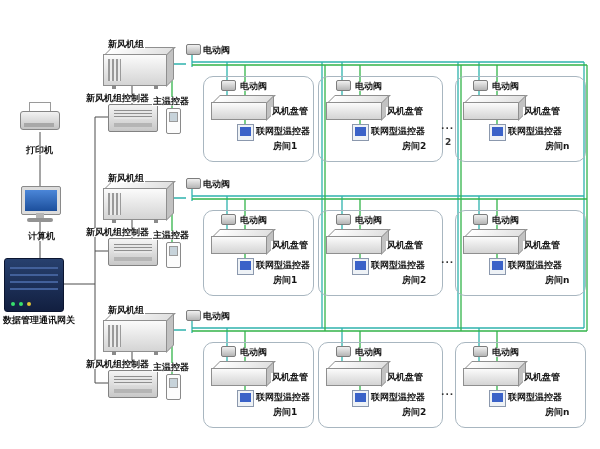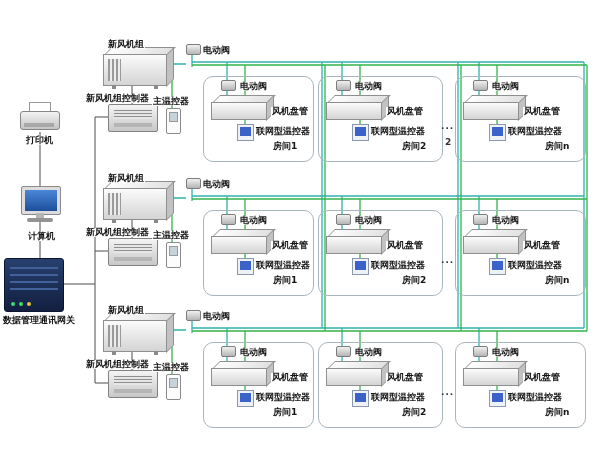--- a/index.html
+++ b/index.html
@@ -59,21 +59,21 @@
       <path d="M192,331 H587 M172,374 V331 M245,331 V390 M360,331 V390 M497,331 V390"></path>
       <path d="M325,65 V331 M461,65 V331 M587,65 V331"></path>
     </g>
   </svg>
 
   <div class="printer" style="left:20px;top:102px">
       <div class="pp"></div>
       <div class="pb"></div>
       <div class="pt"></div>
     </div>
-  <div class="lbl" style="left:25px;top:136px">打印机</div>
+  <div class="lbl" style="left:25px;top:146px">打印机</div>
   <div class="monitor" style="left:21px;top:186px">
       <div class="sc"></div>
       <div class="nk"></div>
       <div class="bs"></div>
     </div>
   <div class="lbl" style="left:27px;top:232px">计算机</div>
   <div class="gw" style="left:4px;top:258px">
       <div class="led"></div>
     </div>
   <div class="lbl" style="left:2px;top:316px">数据管理通讯网关</div>

